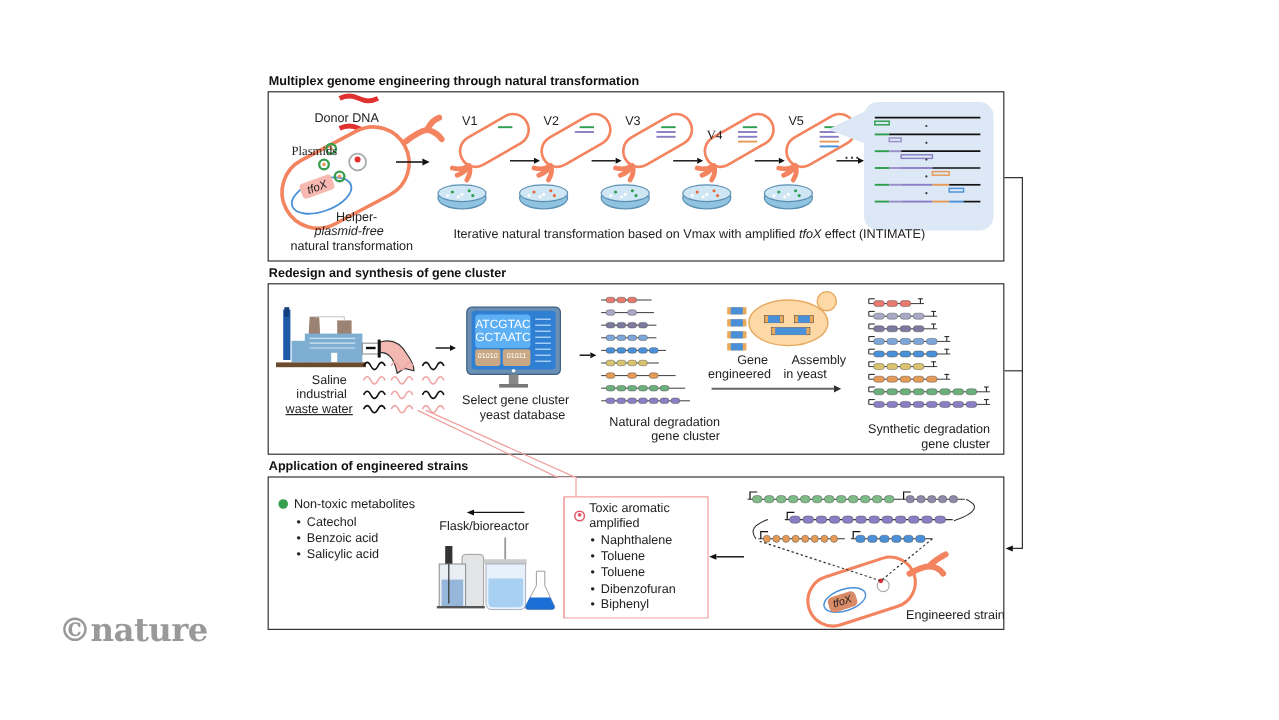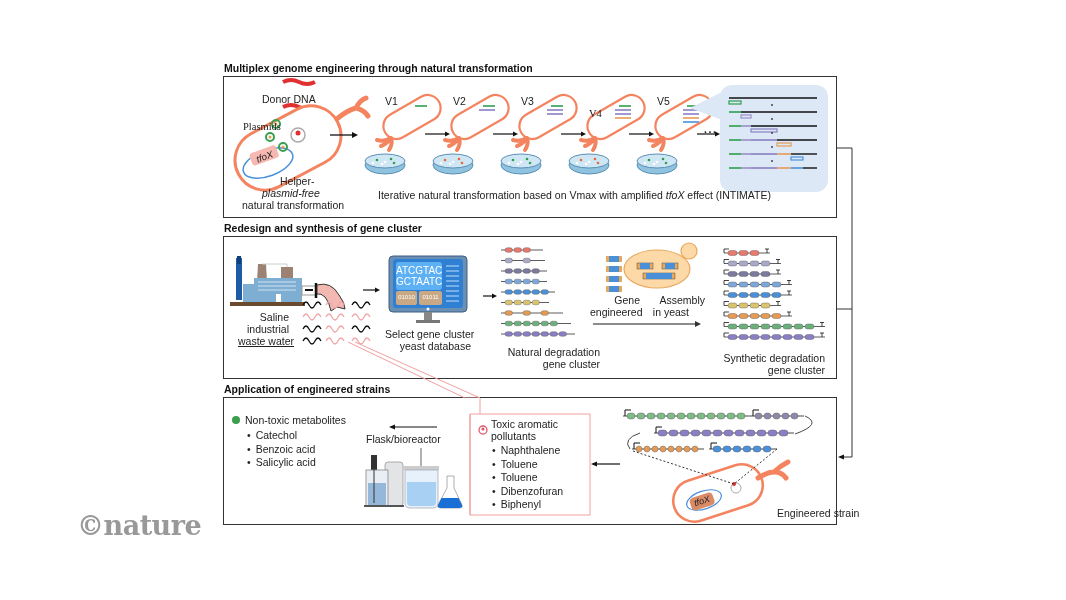--- a/index.html
+++ b/index.html
@@ -626,24 +626,24 @@
 </svg>
 
 <div class="lbl-l" style="left:245px;top:414px;">Non-toxic metabolites</div>
 <ul class="list" style="left:247px;top:429px;">
   <li>Catechol</li>
   <li>Benzoic acid</li>
   <li>Salicylic acid</li>
 </ul>
 <div class="lbl-l" style="left:366px;top:433px;">Flask/bioreactor</div>
 <div class="lbl-l" style="left:491px;top:418px;">Toxic aromatic</div>
-<div class="lbl-l" style="left:491px;top:430px;">pollutants</div>
+<div class="lbl-l" style="left:491px;top:430px;">amplified</div>
 <ul class="list" style="left:492px;top:444px;">
   <li>Naphthalene</li>
   <li>Toluene</li>
   <li>Toluene</li>
   <li>Dibenzofuran</li>
   <li>Biphenyl</li>
 </ul>
 <div class="lbl-l" style="left:694px;top:495px;font-style:italic;font-size:9px;color:#222;transform:rotate(-18deg);">tfoX</div>
-<div class="lbl-l" style="left:742px;top:507px;padding-left:35px;">Engineered strain</div>
-
-<div class="logo" style="left:49px;top:510px;margin-left:28px;">©nature</div>
+<div class="lbl-l" style="left:720px;top:507px;padding-left:35px;">Engineered strain</div>
+
+<div class="logo" style="left:49px;top:510px;">©nature</div>
 
 </body></html>

